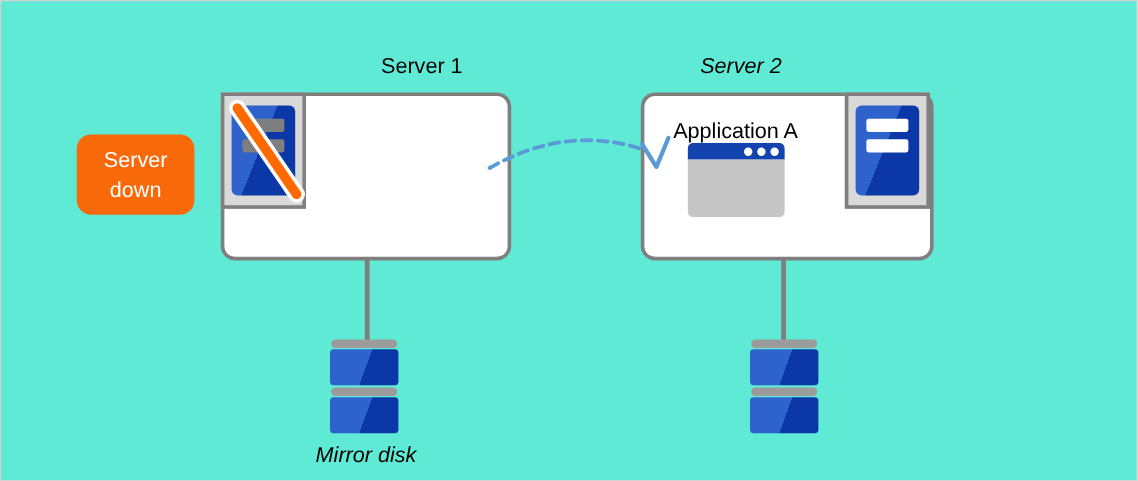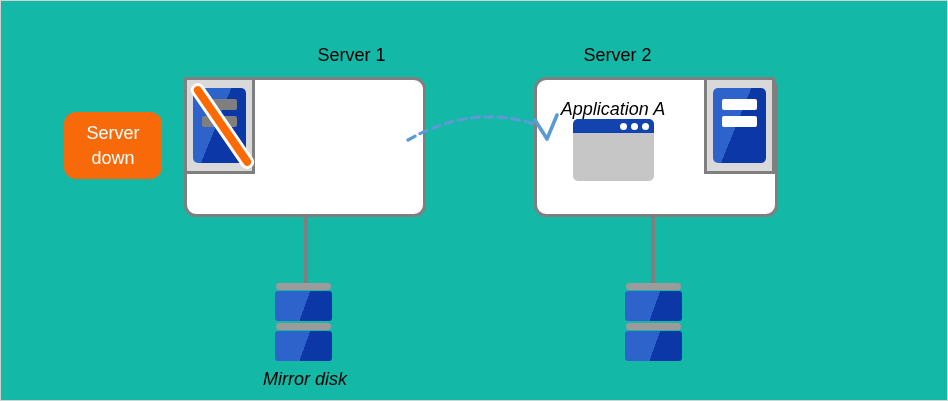--- a/index.html
+++ b/index.html
@@ -1,21 +1,21 @@
 <!DOCTYPE html>
 <html><head>
 <meta charset="utf-8">
 <style>
   html, body { margin: 0; padding: 0; background: #ffffff; }
   .canvas {
     position: relative;
     width: 948px;
     height: 401px;
     box-sizing: border-box;
-    background: #14b8a6;
+    background: #5eead4;
     border: 1px solid #d2d2d2;
     font-family: "Liberation Sans", sans-serif;
     overflow: hidden;
   }
   .txt {
     position: absolute;
     color: #000000;
     font-size: 18px;
     text-align: center;
     white-space: nowrap;
@@ -135,23 +135,23 @@
     background: linear-gradient(110deg, #2f63cc 52%, #0b38a6 52%);
   }
   
   svg.overlay {
     position: absolute;
     left: 0; top: 0;
     z-index: 4;
     pointer-events: none;
   }
   .lbl-server1 { left: 278px; top: 44px; width: 145px; }
-  .lbl-server2 { left: 544px; top: 44px; width: 145px; }
+  .lbl-server2 { left: 544px; top: 44px; width: 145px; font-style: italic; }
   .lbl-failover { left: 423px; top: 81px; width: 120px; z-index: 5; }
-  .lbl-app { left: 542px; top: 98px; width: 140px; z-index: 2; font-style: italic; }
+  .lbl-app { left: 542px; top: 98px; width: 140px; z-index: 2; }
   .lbl-mirror { left: 234px; top: 368px; width: 140px; font-style: italic; }
 </style>
 </head>
 <body>
 
 <div class="canvas">
 
   <div class="server-box box1"></div>
   <div class="server-box box2"></div>
 

